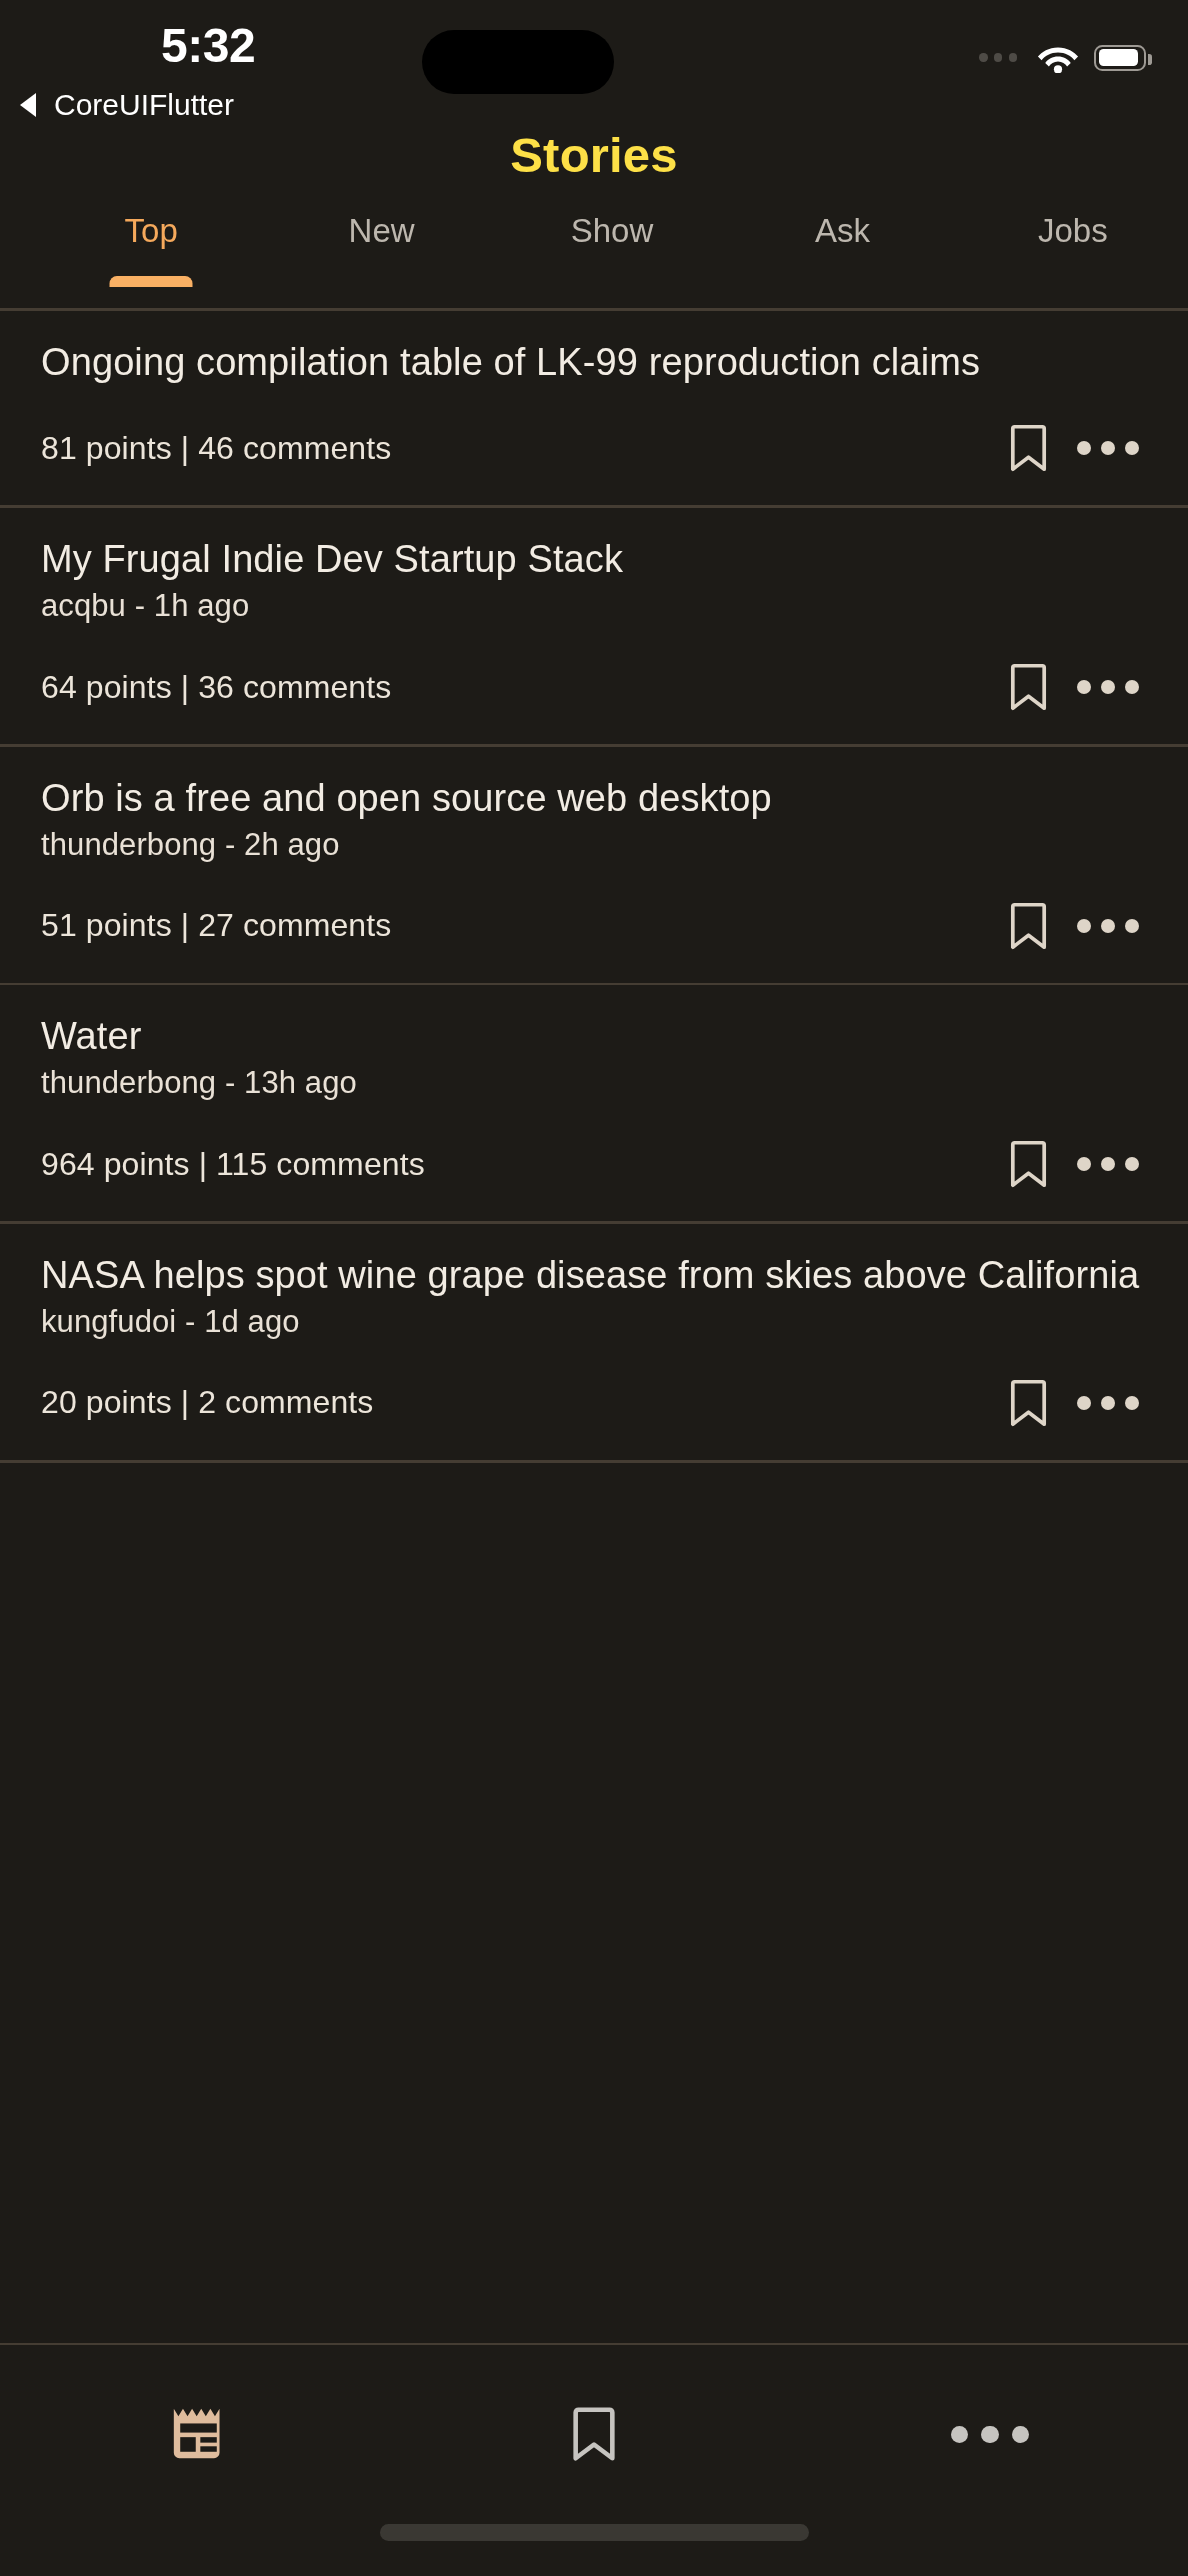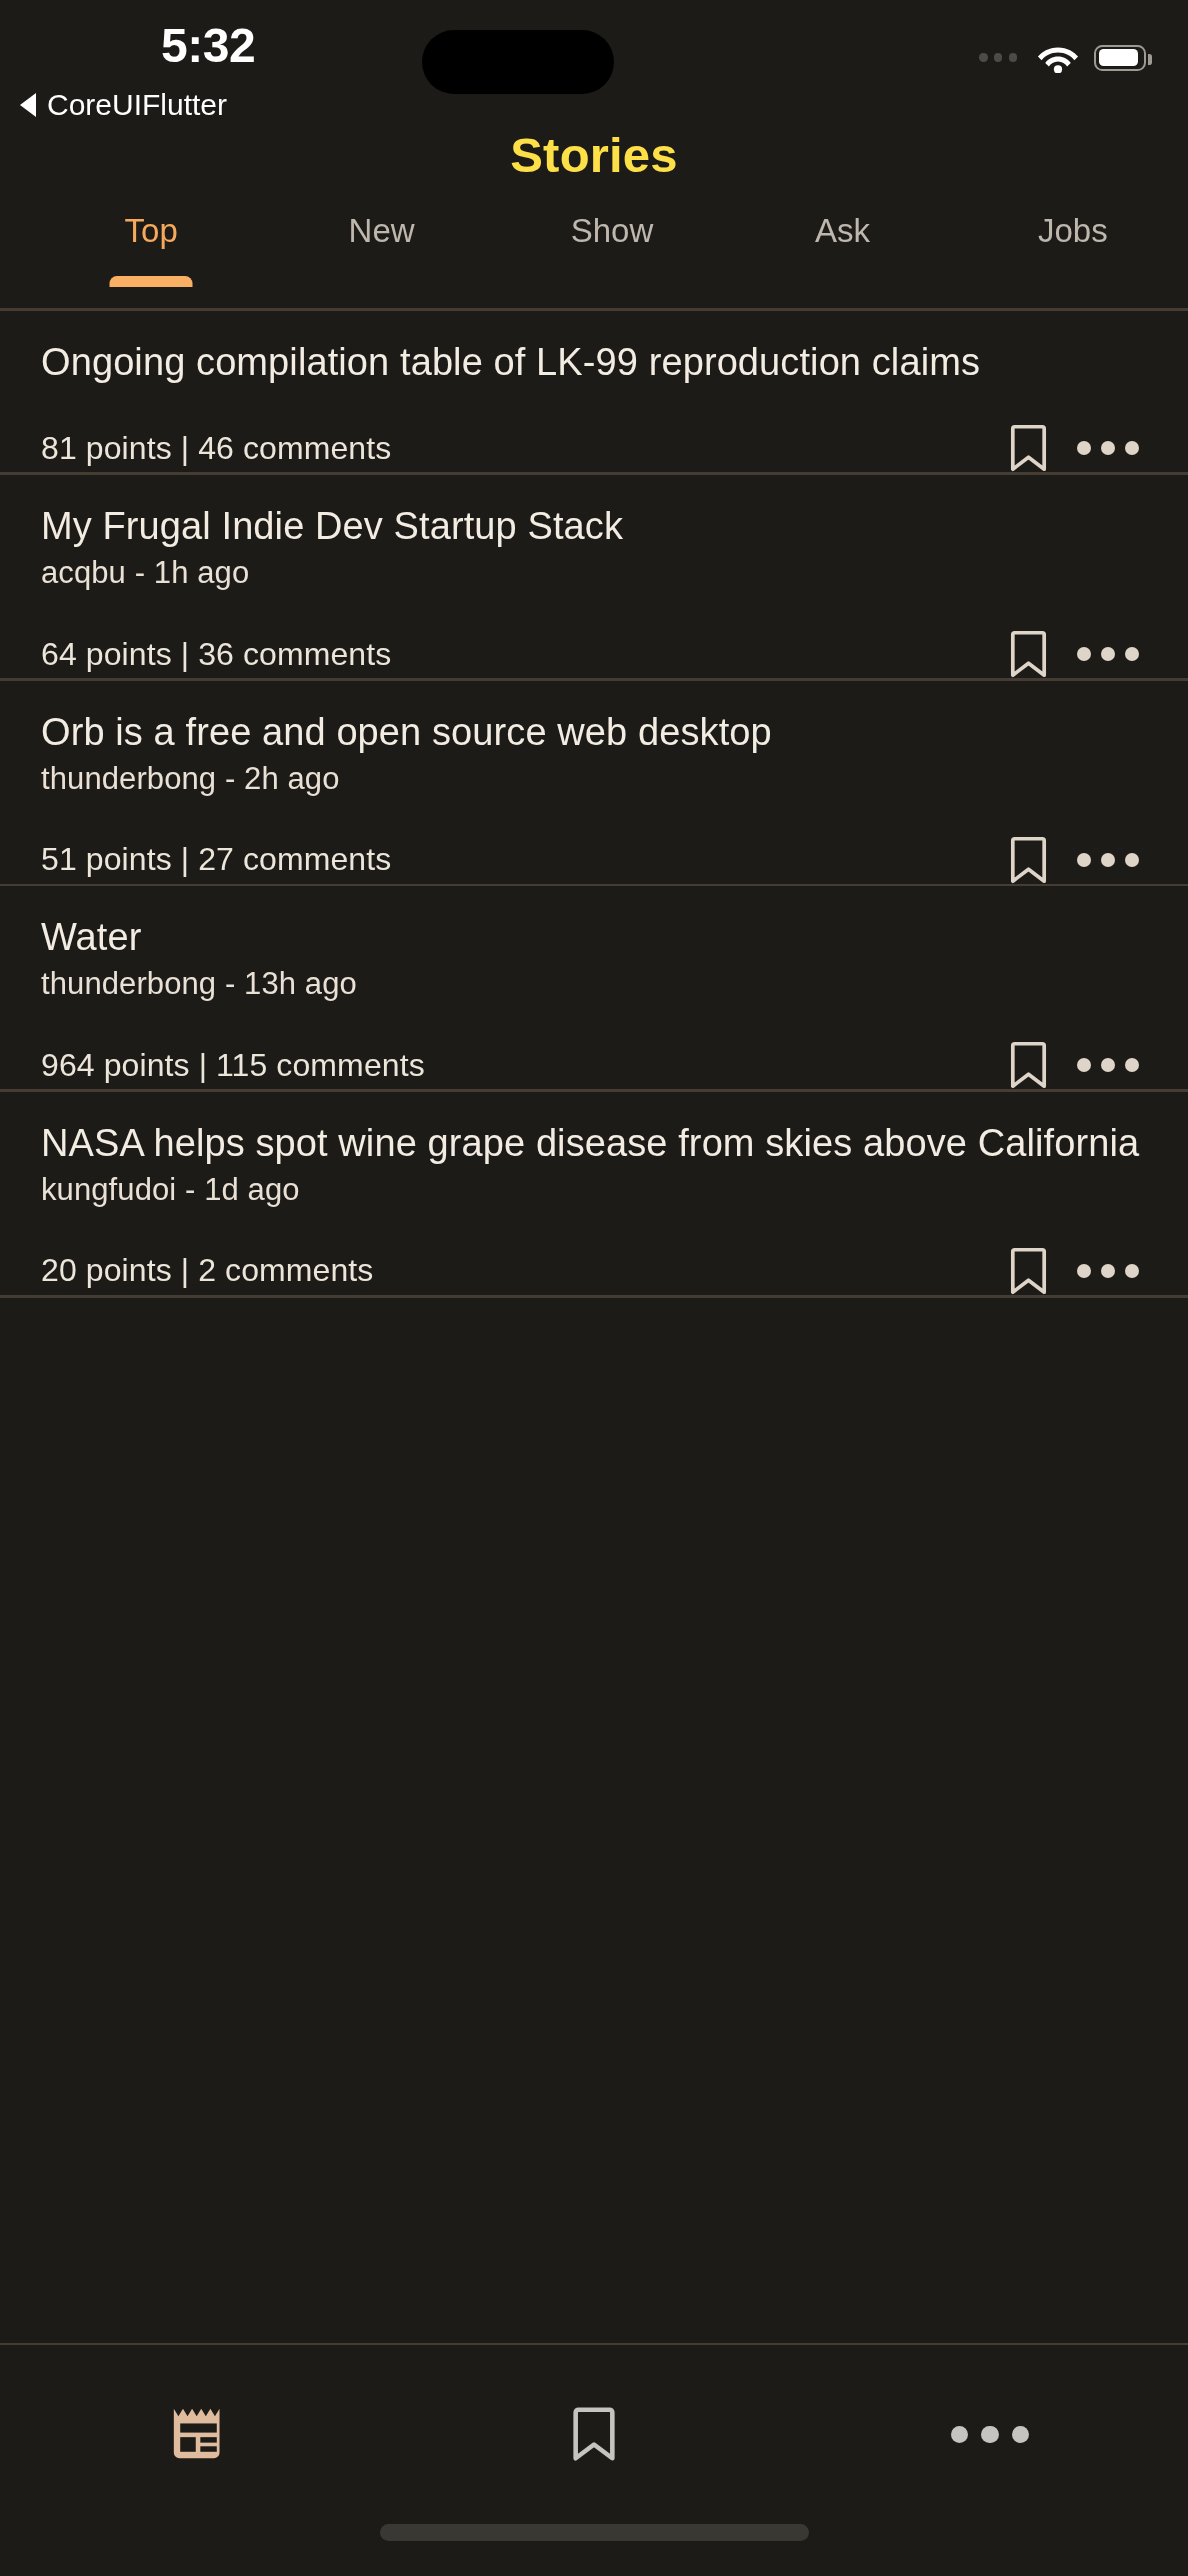--- a/index.html
+++ b/index.html
@@ -28,21 +28,21 @@
   .wifi { position:relative; width:42px; height:31px; }
   .wifi svg { display:block; }
   .batt { position:relative; width:52px; height:26px; border:2.8px solid #9e9a94; border-radius:8.3px; }
   .batt::after {
     content:""; position:absolute; right:-8.3px; top:7.4px; width:4.6px; height:11px;
     background:#9e9a94; border-radius:0 2.8px 2.8px 0;
   }
   .batt i { position:absolute; left:2.8px; top:2.8px; bottom:2.8px; width:39px; background:#ffffff; border-radius:4.6px; }
 
   
-  .backrow { position:absolute; left:20px; top:88px; display:flex; align-items:center; gap:11px; }
+  .backrow { position:absolute; left:20px; top:88px; display:flex; align-items:center; gap:18px; }
   .back-caret { width:0;height:0; border-top:12px solid transparent; border-bottom:12px solid transparent; border-right:16.6px solid #ffffff; }
   .back-label { font-size:30px; color:#ffffff; font-weight:400; }
 
   
   .navtitle { flex:0 0 103px; display:flex; align-items:center; justify-content:center; }
   .navtitle span { font-size:49px; color:#fde047; font-weight:700; letter-spacing:0.2px; }
 
   
   .tabs { position:relative; flex:0 0 77px; display:flex; align-items:flex-start;padding-left:36px; }
   .tab { flex:1; text-align:center; font-size:33px; color:#bdb7ae; padding-top:5.5px; position:relative; }
@@ -55,21 +55,21 @@
 
   
   .list { flex:1 1 auto; overflow:hidden; margin-top:28px; }
   .story { position:relative; padding:28px 41px 0 41px; }
   .story .title {
     font-size:38px; line-height:1.22; color:#f2ece3; font-weight:400;
     letter-spacing:0.1px;
   }
   .story .meta { font-size:31px; color:#e9e1d6; margin-top:5.5px; letter-spacing:0.1px; }
   .story .footer {
-    display:flex; align-items:center; margin-top:39px; 
+    display:flex; align-items:center; margin-top:39px; padding-bottom:33px;
   }
   .story .stats { font-size:32px; color:#ece5da; flex:1 1 auto; letter-spacing:0.1px; }
   .icon-btn { width:79px; display:flex; align-items:center; justify-content:center; }
   .bookmark-sm svg { display:block; }
   .dots-h { display:flex; align-items:center; gap:10px; }
   .dots-h i { width:14px; height:14px; border-radius:50%; background:#ded5c8; }
   .row-divider { height:2.8px; background:#453d33; }
 
   
   .bottombar {

